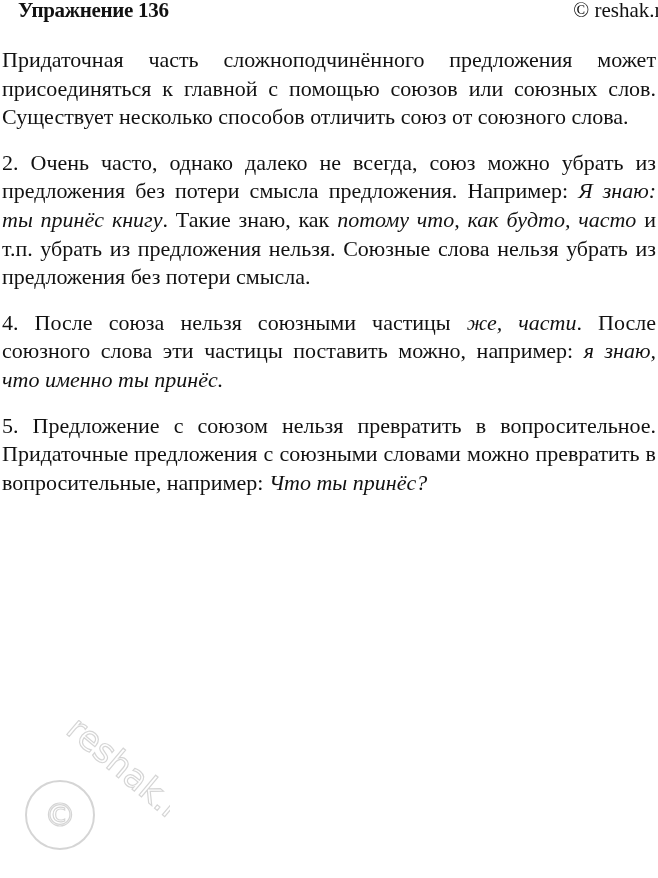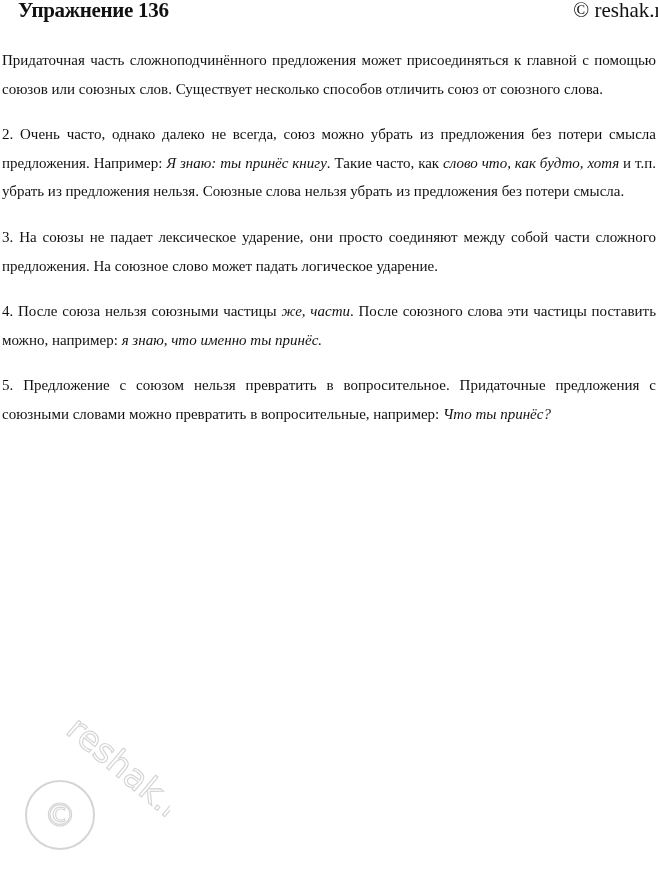--- a/index.html
+++ b/index.html
@@ -34,21 +34,21 @@
       position: absolute;
       right: 2px;
       top: -2px;
       font-size: 21px;
     }
     .content {
       position: absolute;
       left: 2px;
       top: 46px;
       width: 654px;
-      font-size: 15px;
+      font-size: 22px;
       line-height: 28.6px;
     }
     .para {
       text-align: justify;
       margin: 0 0 17px 0;
     }
     .para em {
       font-style: italic;
     }
     .watermark {
@@ -65,22 +65,21 @@
 <body>
 
 <div class="header">
   <div class="title">Упражнение 136</div>
   <div class="copyright">© reshak.ru</div>
 </div>
 
 <div class="content">
   <p class="para">Придаточная часть сложноподчинённого предложения может присоединяться к главной с помощью союзов или союзных слов. Существует несколько способов отличить союз от союзного слова.</p>
   <div id="points">
-      <p class="para"><span>2.</span><span> Очень часто, однако далеко не всегда, союз можно убрать из предложения без потери смысла предложения. Например: </span><em>Я знаю: ты принёс книгу</em><span>. Такие часто, как </span><em>слово что, как будто, хотя</em><span> и т.п. убрать из предложения нельзя. Союзные слова нельзя убрать из предложения без потери смысла.</span></p>
-      <p class="para"><span>3.</span><span> На союзы не падает лексическое ударение, они просто соединяют между собой части сложного предложения. На союзное слово может падать логическое ударение.</span></p>
+      <p class="para"><span>2.</span><span> Очень часто, однако далеко не всегда, союз можно убрать из предложения без потери смысла предложения. Например: </span><em>Я знаю: ты принёс книгу</em><span>. Такие знаю, как </span><em>потому что, как будто, часто</em><span> и т.п. убрать из предложения нельзя. Союзные слова нельзя убрать из предложения без потери смысла.</span></p>
       <p class="para"><span>4.</span><span> После союза нельзя союзными частицы </span><em>же, части</em><span>. После союзного слова эти частицы поставить можно, например: </span><em>я знаю, что именно ты принёс.</em></p>
       <p class="para"><span>5.</span><span> Предложение с союзом нельзя превратить в вопросительное. Придаточные предложения с союзными словами можно превратить в вопросительные, например: </span><em>Что ты принёс?</em></p>
     </div>
 </div>
 
 <svg class="watermark" viewBox="0 0 150 140">
   <circle cx="40" cy="95" r="34" fill="none" stroke="#888" stroke-width="2"></circle>
   <text x="40" y="106" text-anchor="middle" font-size="32" fill="none" stroke="#888" stroke-width="1.2" font-family="DejaVu Sans, sans-serif">©</text>
   <text x="20" y="40" font-size="34" fill="none" stroke="#888" stroke-width="1.2" font-family="DejaVu Sans, sans-serif" transform="rotate(40 70 60)">reshak.ru</text>
 </svg>

